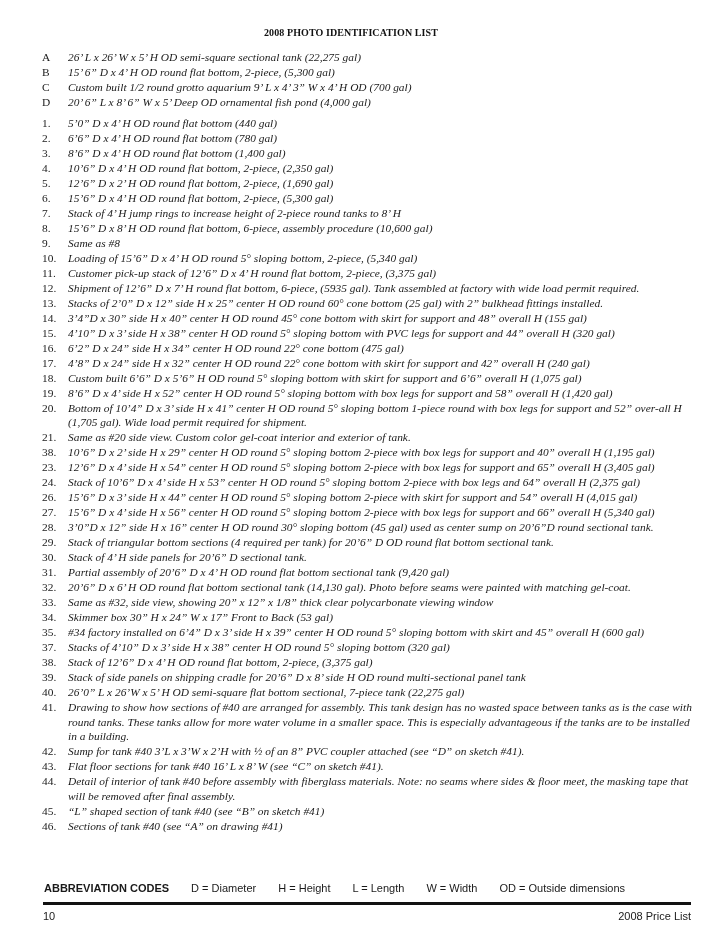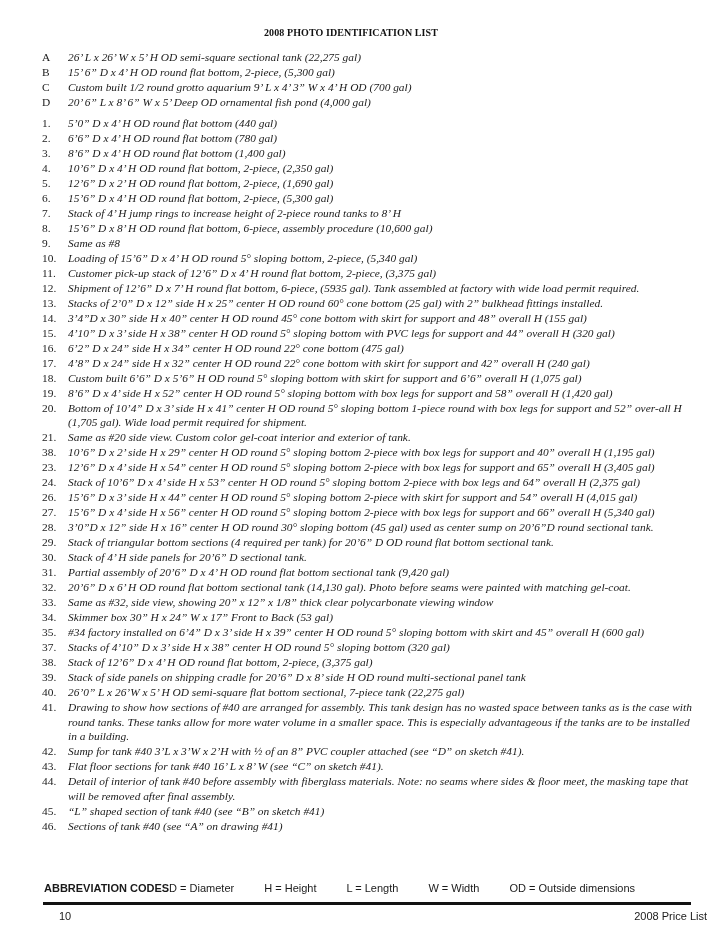--- a/index.html
+++ b/index.html
@@ -18,30 +18,30 @@
     .numbers { top: 116px; }
     .item { display: flex; margin-bottom: 0.6px; }
     .item .mark { flex: 0 0 26px; }
     .numbers .item .mark { flex: 0 0 26px; }
     .item .text { flex: 1; font-style: italic; }
     .abbr {
       position: absolute; top: 882px; left: 44px; width: 650px;
       font-family: "Liberation Sans", "DejaVu Sans", sans-serif;
       font-size: 11px; display: flex; gap: 0; color: #1a1a1a;
     }
-    .abbr .label { font-weight: bold; }
-    .abbr .code { margin-right: 30px; }
+    .abbr .label { font-weight: bold; margin-right: 22px; }
+    .abbr .code { margin-right: 22px; }
     .rule {
       position: absolute; top: 902px; left: 43px; width: 648px; height: 3px;
       background: #111;
     }
     .footer {
       position: absolute; top: 910px; left: 43px; width: 648px;
       font-family: "Liberation Sans", "DejaVu Sans", sans-serif;
-      font-size: 11px; display: flex; justify-content: space-between; color: #1a1a1a; margin-left: 16px;
+      font-size: 11px; display: flex; justify-content: space-between; color: #1a1a1a;
     }
   </style>
 </head>
 <body>
 
 <div class="title">2008 PHOTO IDENTIFICATION LIST</div>
 
 <div class="list letters" id="letters">
     <div class="item">
       <span class="mark">A</span>

